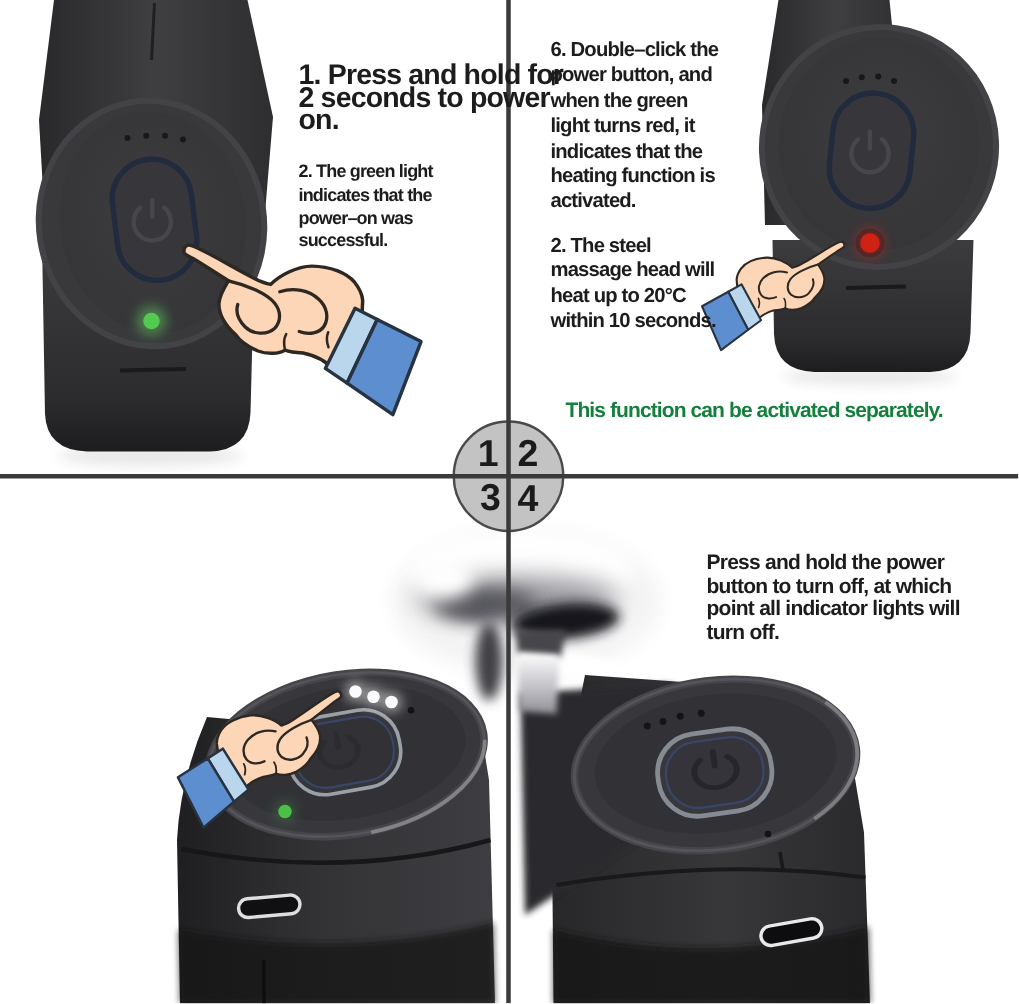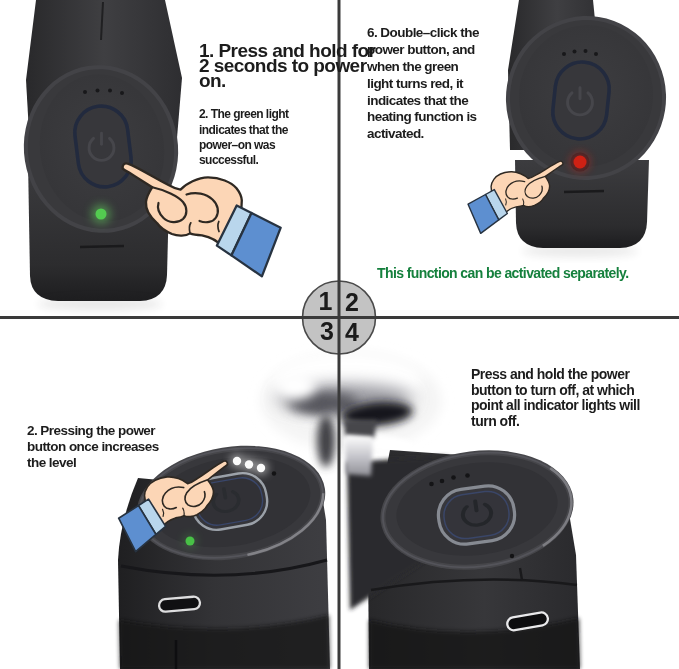--- a/index.html
+++ b/index.html
@@ -214,24 +214,25 @@
 power–on was
 successful.</div>
 
 <div class="txt" style="left:367px;top:25.4px;font-size:13.5px;line-height:16.8px;">6. Double–click the
 power button, and
 when the green
 light turns red, it
 indicates that the
 heating function is
 activated.</div>
+<div class="txt" style="left:367px;top:155.6px;font-size:13.5px;line-height:16.8px;">2. The steel
+massage head will
+heat up to 20°C
+within 10 seconds.</div>
 
 <div class="txt" style="left:377px;top:265.9px;font-size:14px;line-height:14px;letter-spacing:-0.6px;color:#15803d;">This function can be activated separately.</div>
 
-<div class="txt" style="left:27px;top:422.6px;font-size:13.5px;line-height:16px;">2. Pressing the power
-button once increases
-the level</div>
 
 <div class="txt" style="left:471px;top:366.9px;font-size:14px;line-height:15.7px;letter-spacing:-0.5px;">Press and hold the power
 button to turn off, at which
 point all indicator lights will
 turn off.</div>
 </div>
 
 </body></html>

